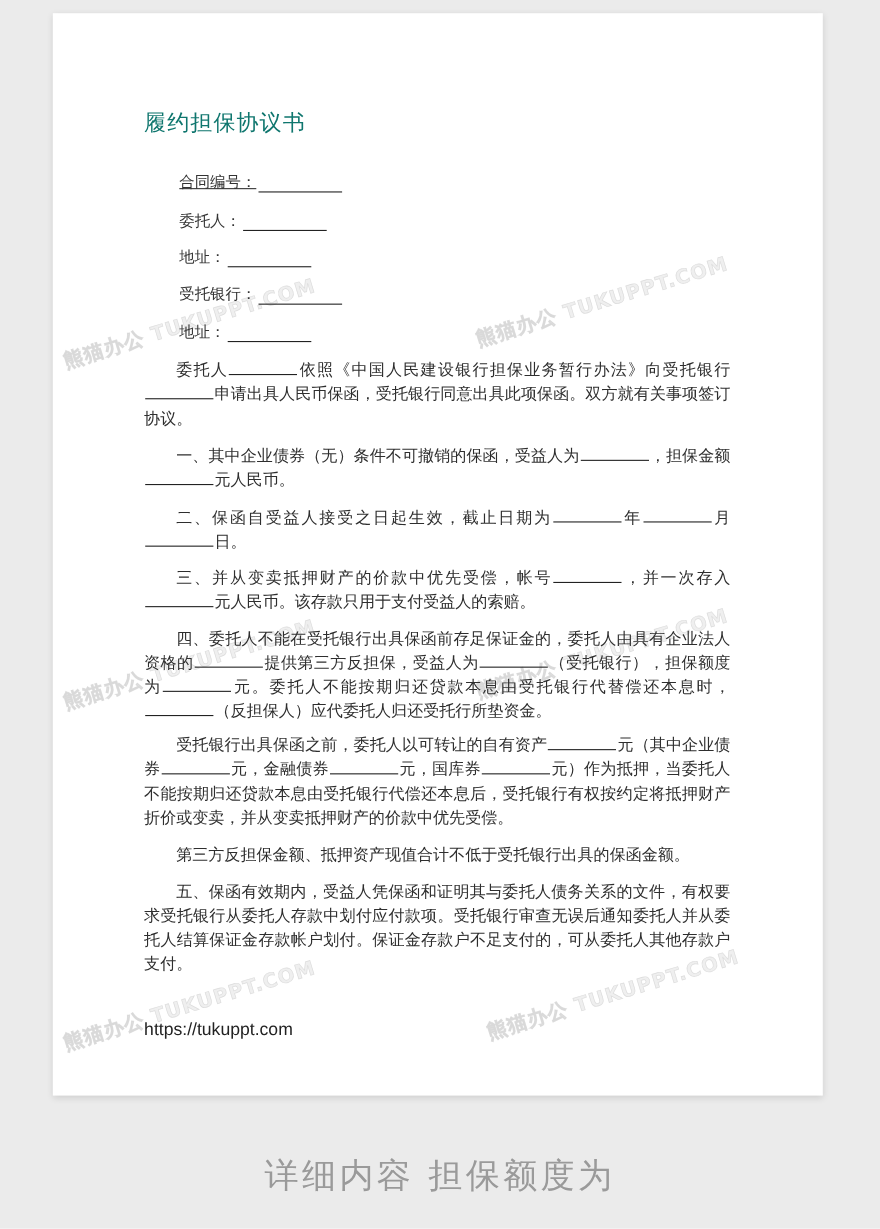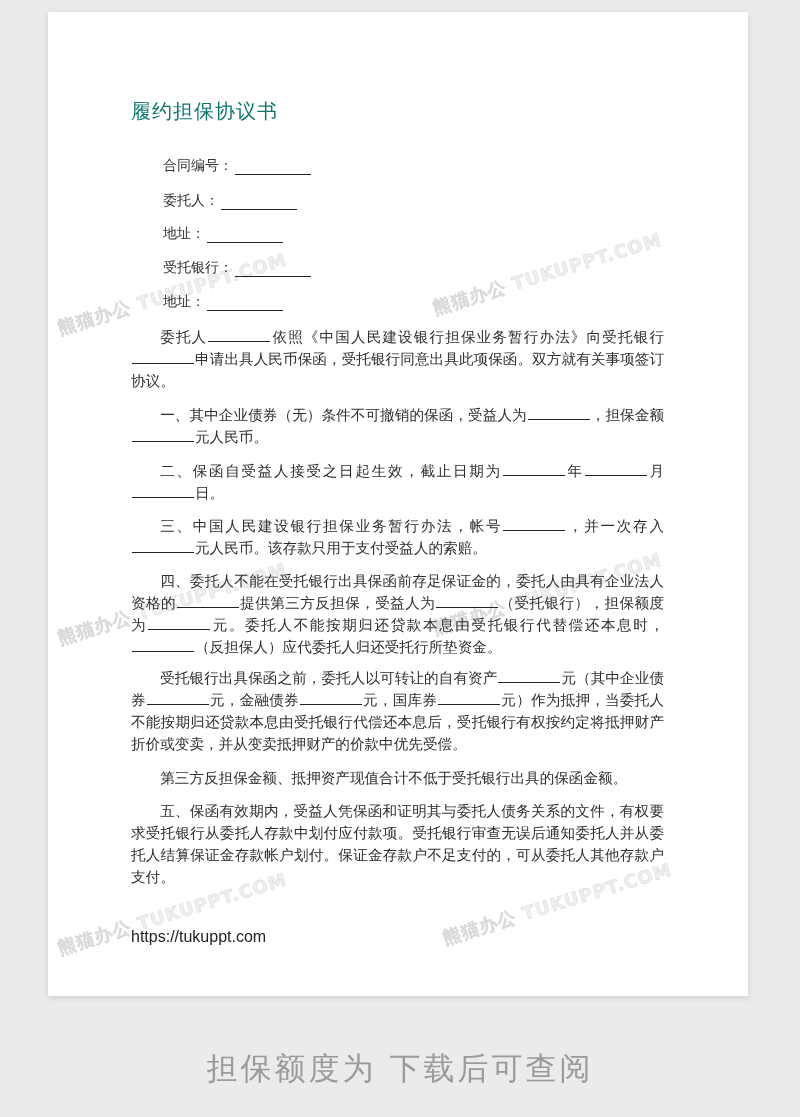--- a/index.html
+++ b/index.html
@@ -48,21 +48,21 @@
 
   <div class="wm" style="left:380px;top:250px;">熊猫办公 TUKUPPT.COM</div>
   <div class="wm" style="left:5px;top:270px;">熊猫办公 TUKUPPT.COM</div>
   <div class="wm" style="left:5px;top:580px;">熊猫办公 TUKUPPT.COM</div>
   <div class="wm" style="left:380px;top:570px;">熊猫办公 TUKUPPT.COM</div>
   <div class="wm" style="left:5px;top:890px;">熊猫办公 TUKUPPT.COM</div>
   <div class="wm" style="left:390px;top:880px;">熊猫办公 TUKUPPT.COM</div>
 
   <div class="title">履约担保协议书</div>
 
-  <div class="field" style="top:145px;">
+  <div class="field" style="top:145px;text-decoration:underline;">
     <span>合同编号：</span>
     <span class="blank" style="width:76px;"></span>
   </div>
   <div class="field" style="top:180px;">
     <span>委托人：</span>
     <span class="blank" style="width:76px;"></span>
   </div>
   <div class="field" style="top:213px;">
     <span>地址：</span>
     <span class="blank" style="width:76px;"></span>
@@ -79,31 +79,31 @@
   <div class="body-text" style="top:314px;">
     <p class="para"><span>委托人</span><span class="u"></span><span>依照《中国人民建设银行担保业务暂行办法》向受托银行</span><span class="u"></span><span>申请出具人民币保函，受托银行同意出具此项保函。双方就有关事项签订协议。</span></p>
   </div>
   <div class="body-text" style="top:392px;">
     <p class="para"><span>一、其中企业债券（无）条件不可撤销的保函，受益人为</span><span class="u"></span><span>，担保金额</span><span class="u"></span><span>元人民币。</span></p>
   </div>
   <div class="body-text" style="top:448px;">
     <p class="para"><span>二、保函自受益人接受之日起生效，截止日期为</span><span class="u"></span><span>年</span><span class="u"></span><span>月</span><span class="u"></span><span>日。</span></p>
   </div>
   <div class="body-text" style="top:503px;">
-    <p class="para"><span>三、中国人民建设银行担保业务暂行办法，帐号</span><span class="u"></span><span>，并一次存入</span><span class="u"></span><span>元人民币。该存款只用于支付受益人的索赔。</span></p>
+    <p class="para"><span>三、并从变卖抵押财产的价款中优先受偿，帐号</span><span class="u"></span><span>，并一次存入</span><span class="u"></span><span>元人民币。该存款只用于支付受益人的索赔。</span></p>
   </div>
   <div class="body-text" style="top:558px;font-family:Liberation Serif, serif;">
     <p class="para"><span>四、委托人不能在受托银行出具保函前存足保证金的，委托人由具有企业法人资格的</span><span class="u"></span><span>提供第三方反担保，受益人为</span><span class="u"></span><span>（受托银行），担保额度为</span><span class="u"></span><span>元。委托人不能按期归还贷款本息由受托银行代替偿还本息时，</span><span class="u"></span><span>（反担保人）应代委托人归还受托行所垫资金。</span></p>
   </div>
   <div class="body-text" style="top:655px;">
     <p class="para"><span>受托银行出具保函之前，委托人以可转让的自有资产</span><span class="u"></span><span>元（其中企业债券</span><span class="u"></span><span>元，金融债券</span><span class="u"></span><span>元，国库券</span><span class="u"></span><span>元）作为抵押，当委托人不能按期归还贷款本息由受托银行代偿还本息后，受托银行有权按约定将抵押财产折价或变卖，并从变卖抵押财产的价款中优先受偿。</span></p>
   </div>
   <div class="body-text" style="top:755px;">
     <p class="para"><span>第三方反担保金额、抵押资产现值合计不低于受托银行出具的保函金额。</span></p>
   </div>
   <div class="body-text" style="top:788px;">
     <p class="para"><span>五、保函有效期内，受益人凭保函和证明其与委托人债务关系的文件，有权要求受托银行从委托人存款中划付应付款项。受托银行审查无误后通知委托人并从委托人结算保证金存款帐户划付。保证金存款户不足支付的，可从委托人其他存款户支付。</span></p>
   </div>
 
   <div class="footer-url">https://tukuppt.com</div>
 </div>
 
-<div class="banner">担保额度为 下载后可查阅</div>
+<div class="banner">详细内容 担保额度为</div>
 
 </body></html>

